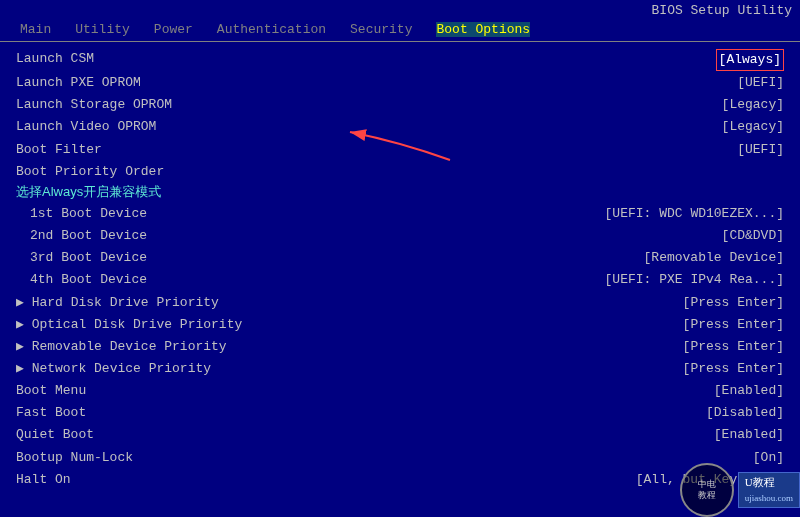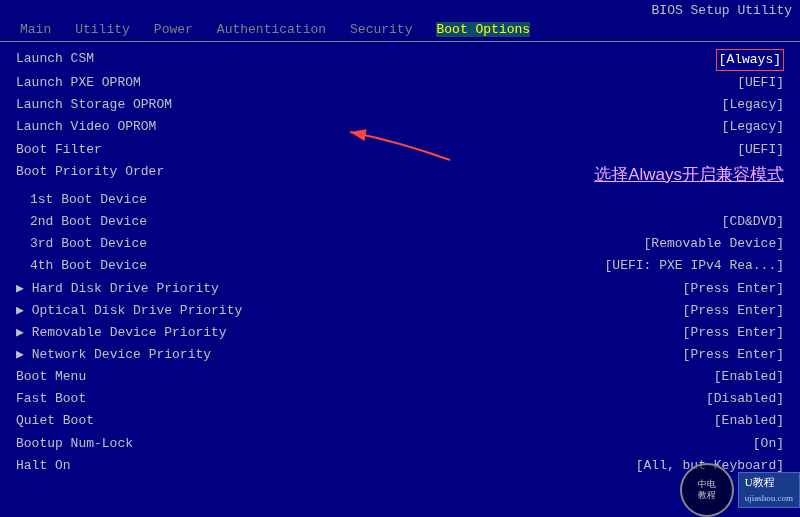--- a/index.html
+++ b/index.html
@@ -154,36 +154,37 @@
   <div class="menu-row">
     <span class="label">Launch Video OPROM</span>
     <span class="value">[Legacy]</span>
   </div>
 
   <div class="menu-row">
     <span class="label">Boot Filter</span>
     <span class="value">[UEFI]</span>
   </div>
 
-  <div class="menu-row" style="position:relative;">
+  <div class="menu-row" style="position:relative;flex-direction:column;">
     <span class="label">Boot Priority Order</span>
-    <span class="value" style="color:#f0abfc; font-family:'Microsoft YaHei',sans-serif; font-size:17px;text-decoration:underline;">选择Always开启兼容模式</span>
+    <span class="value" style="color:#5eead4; font-family:'Microsoft YaHei',sans-serif; font-size:13px;">选择Always开启兼容模式</span>
   </div>
 
   <svg class="arrow-svg" width="130" height="50" style="position:absolute; top:80px; left:340px; pointer-events:none; z-index:10;">
     <defs>
       <marker id="arrowhead" markerWidth="8" markerHeight="6" refX="8" refY="3" orient="auto">
         <polygon points="0 0, 8 3, 0 6" fill="#ff4444"></polygon>
       </marker>
     </defs>
     <path d="M 110,38 Q 60,20 10,10" stroke="#ff4444" stroke-width="2" fill="none" marker-end="url(#arrowhead)"></path>
   </svg>
 
   <div class="menu-row">
     <span class="label indented">1st Boot Device</span>
+    <span class="value">[UEFI: WDC WD10EZEX...]</span>
   </div>
 
   <div class="menu-row">
     <span class="label indented">2nd Boot Device</span>
     <span class="value">[CD&amp;DVD]</span>
   </div>
 
   <div class="menu-row">
     <span class="label indented">3rd Boot Device</span>
     <span class="value">[Removable Device]</span>

